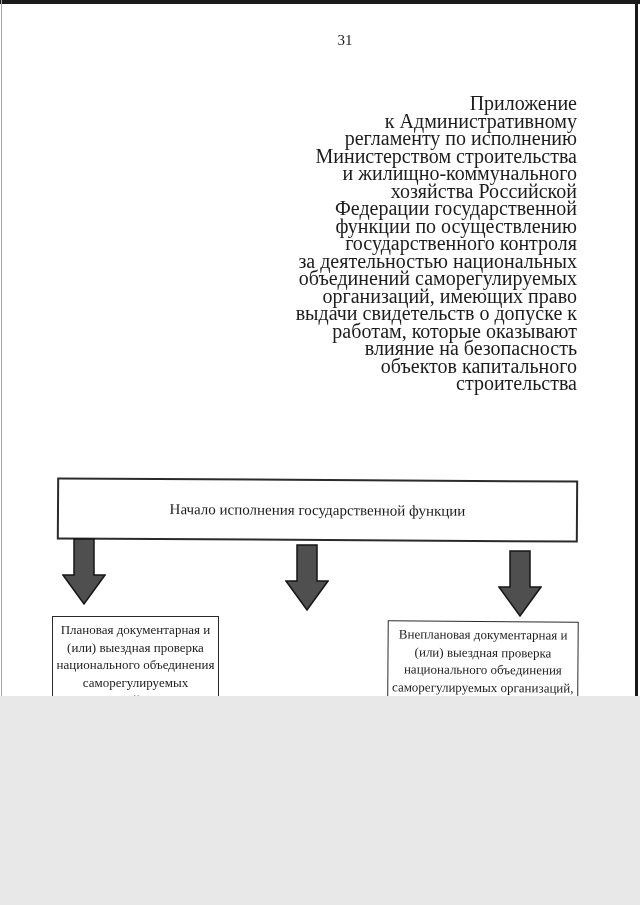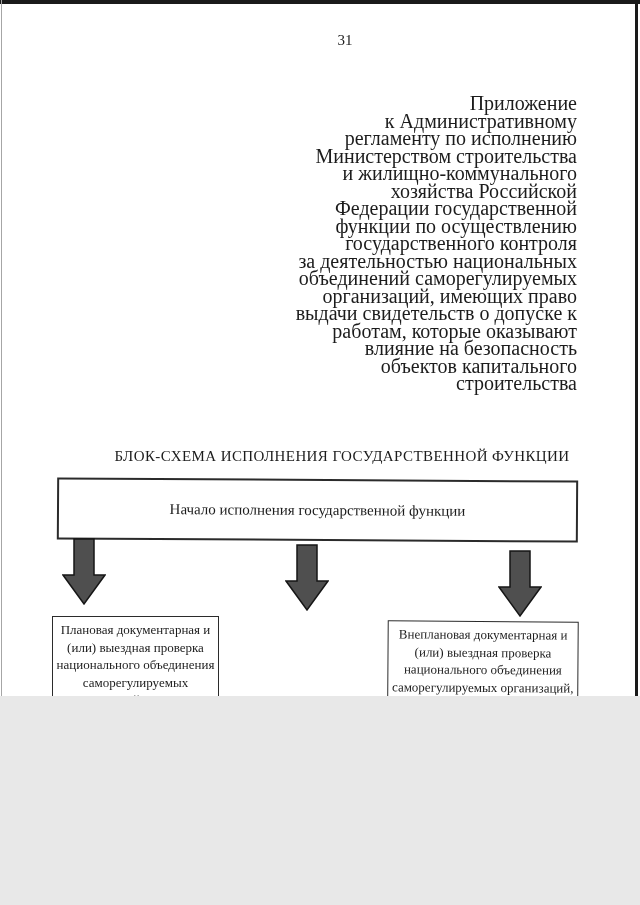--- a/index.html
+++ b/index.html
@@ -109,21 +109,20 @@
 государственного контроля
 за деятельностью национальных
 объединений саморегулируемых
 организаций, имеющих право
 выдачи свидетельств о допуске к
 работам, которые оказывают
 влияние на безопасность
 объектов капитального
 строительства</div>
 
-  <div class="chart-title">БЛОК-СХЕМА ИСПОЛНЕНИЯ ГОСУДАРСТВЕННОЙ ФУНКЦИИ</div>
 
   <div class="start-box">
     <span>Начало исполнения государственной функции</span>
   </div>
 
   <svg class="arrow arrow-1" viewBox="0 0 44 68" aria-hidden="true">
     <polygon points="12,1 32,1 32,37 43,37 22,66 1,37 12,37"></polygon>
   </svg>
   <svg class="arrow arrow-2" viewBox="0 0 44 68" aria-hidden="true">
     <polygon points="12,1 32,1 32,37 43,37 22,66 1,37 12,37"></polygon>

